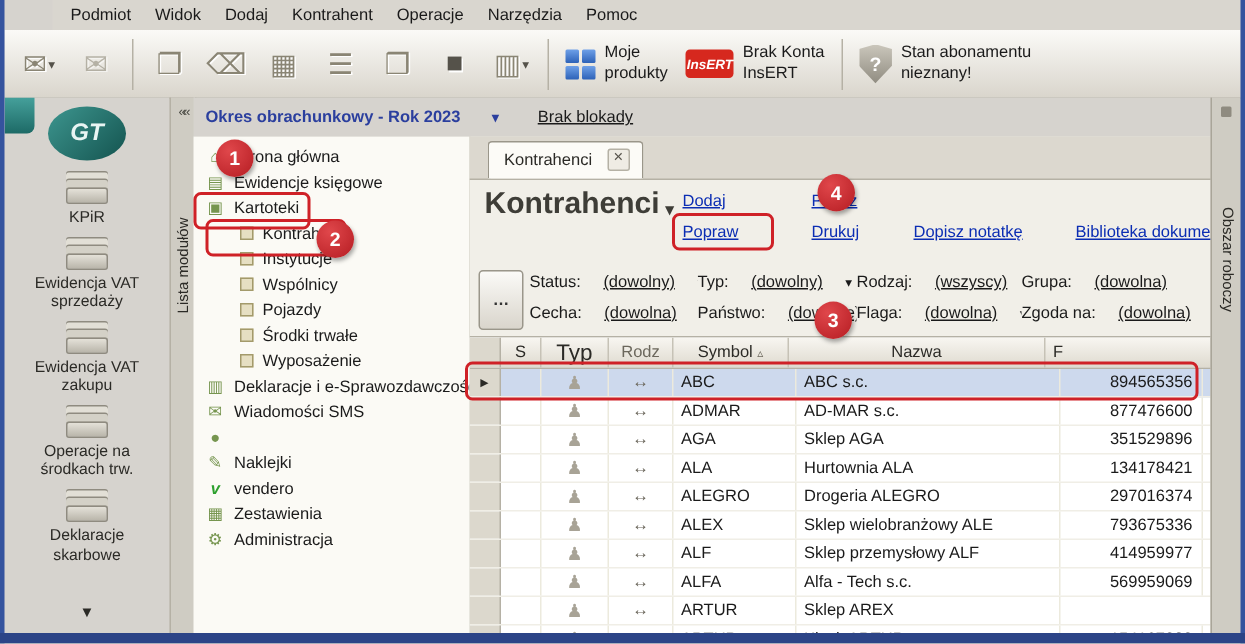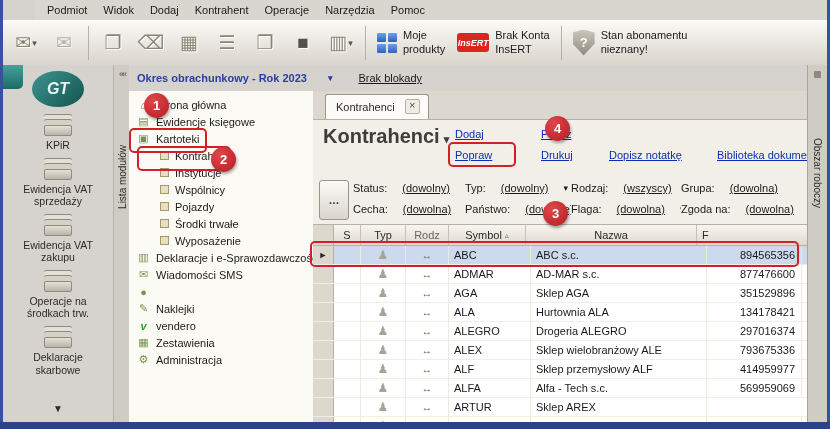--- a/index.html
+++ b/index.html
@@ -376,21 +376,21 @@
         <span>Zgoda na:</span>
         <span class="fvalue">(dowolna)</span>
       </span>
     </div>
   </div>
 
   <div class="table">
     <div class="thead">
       <span class="th c-ind"></span>
       <span class="th c-s">S</span>
-      <span class="th c-typ" style="color:#2b2a26;font-size:11px;">Typ</span>
+      <span class="th c-typ" style="color:#2b2a26;font-size:15px;">Typ</span>
       <span class="th c-rodz">Rodz</span>
       <span class="th c-sym" style="justify-content:center;padding-left:0;">
           <span>Symbol</span>
           <span class="sort">▵</span>
         </span>
       <span class="th c-naz" style="justify-content:center;padding-left:0;">Nazwa</span>
       <span class="th c-f" style="justify-content:flex-start;padding-left:5px;">F</span>
     </div>
 
     <div class="trow selected">

